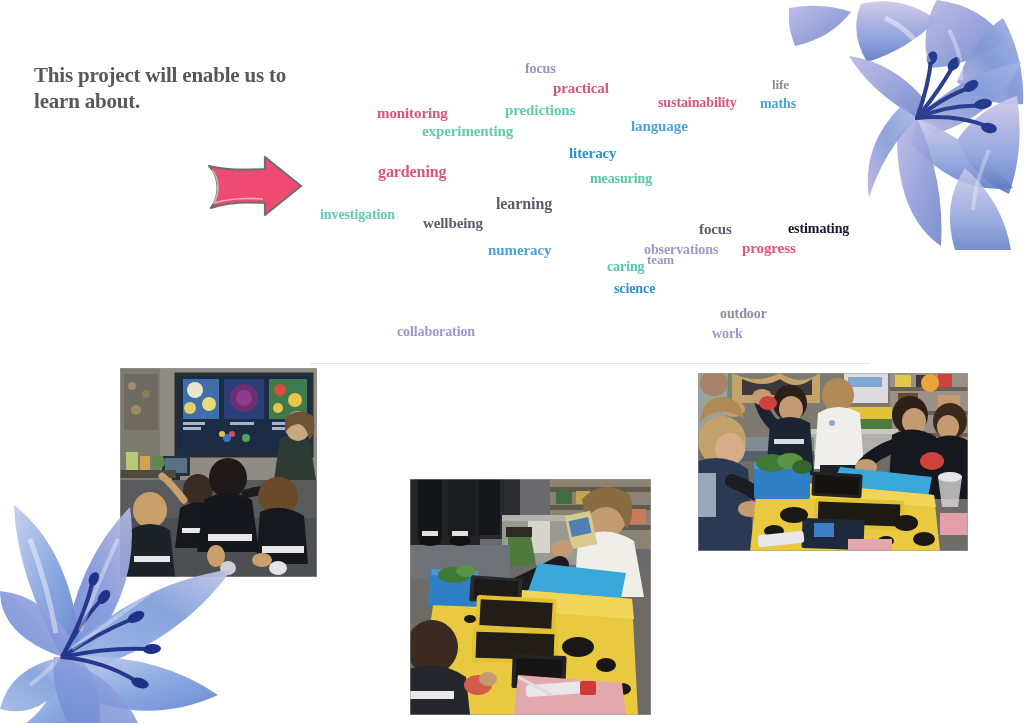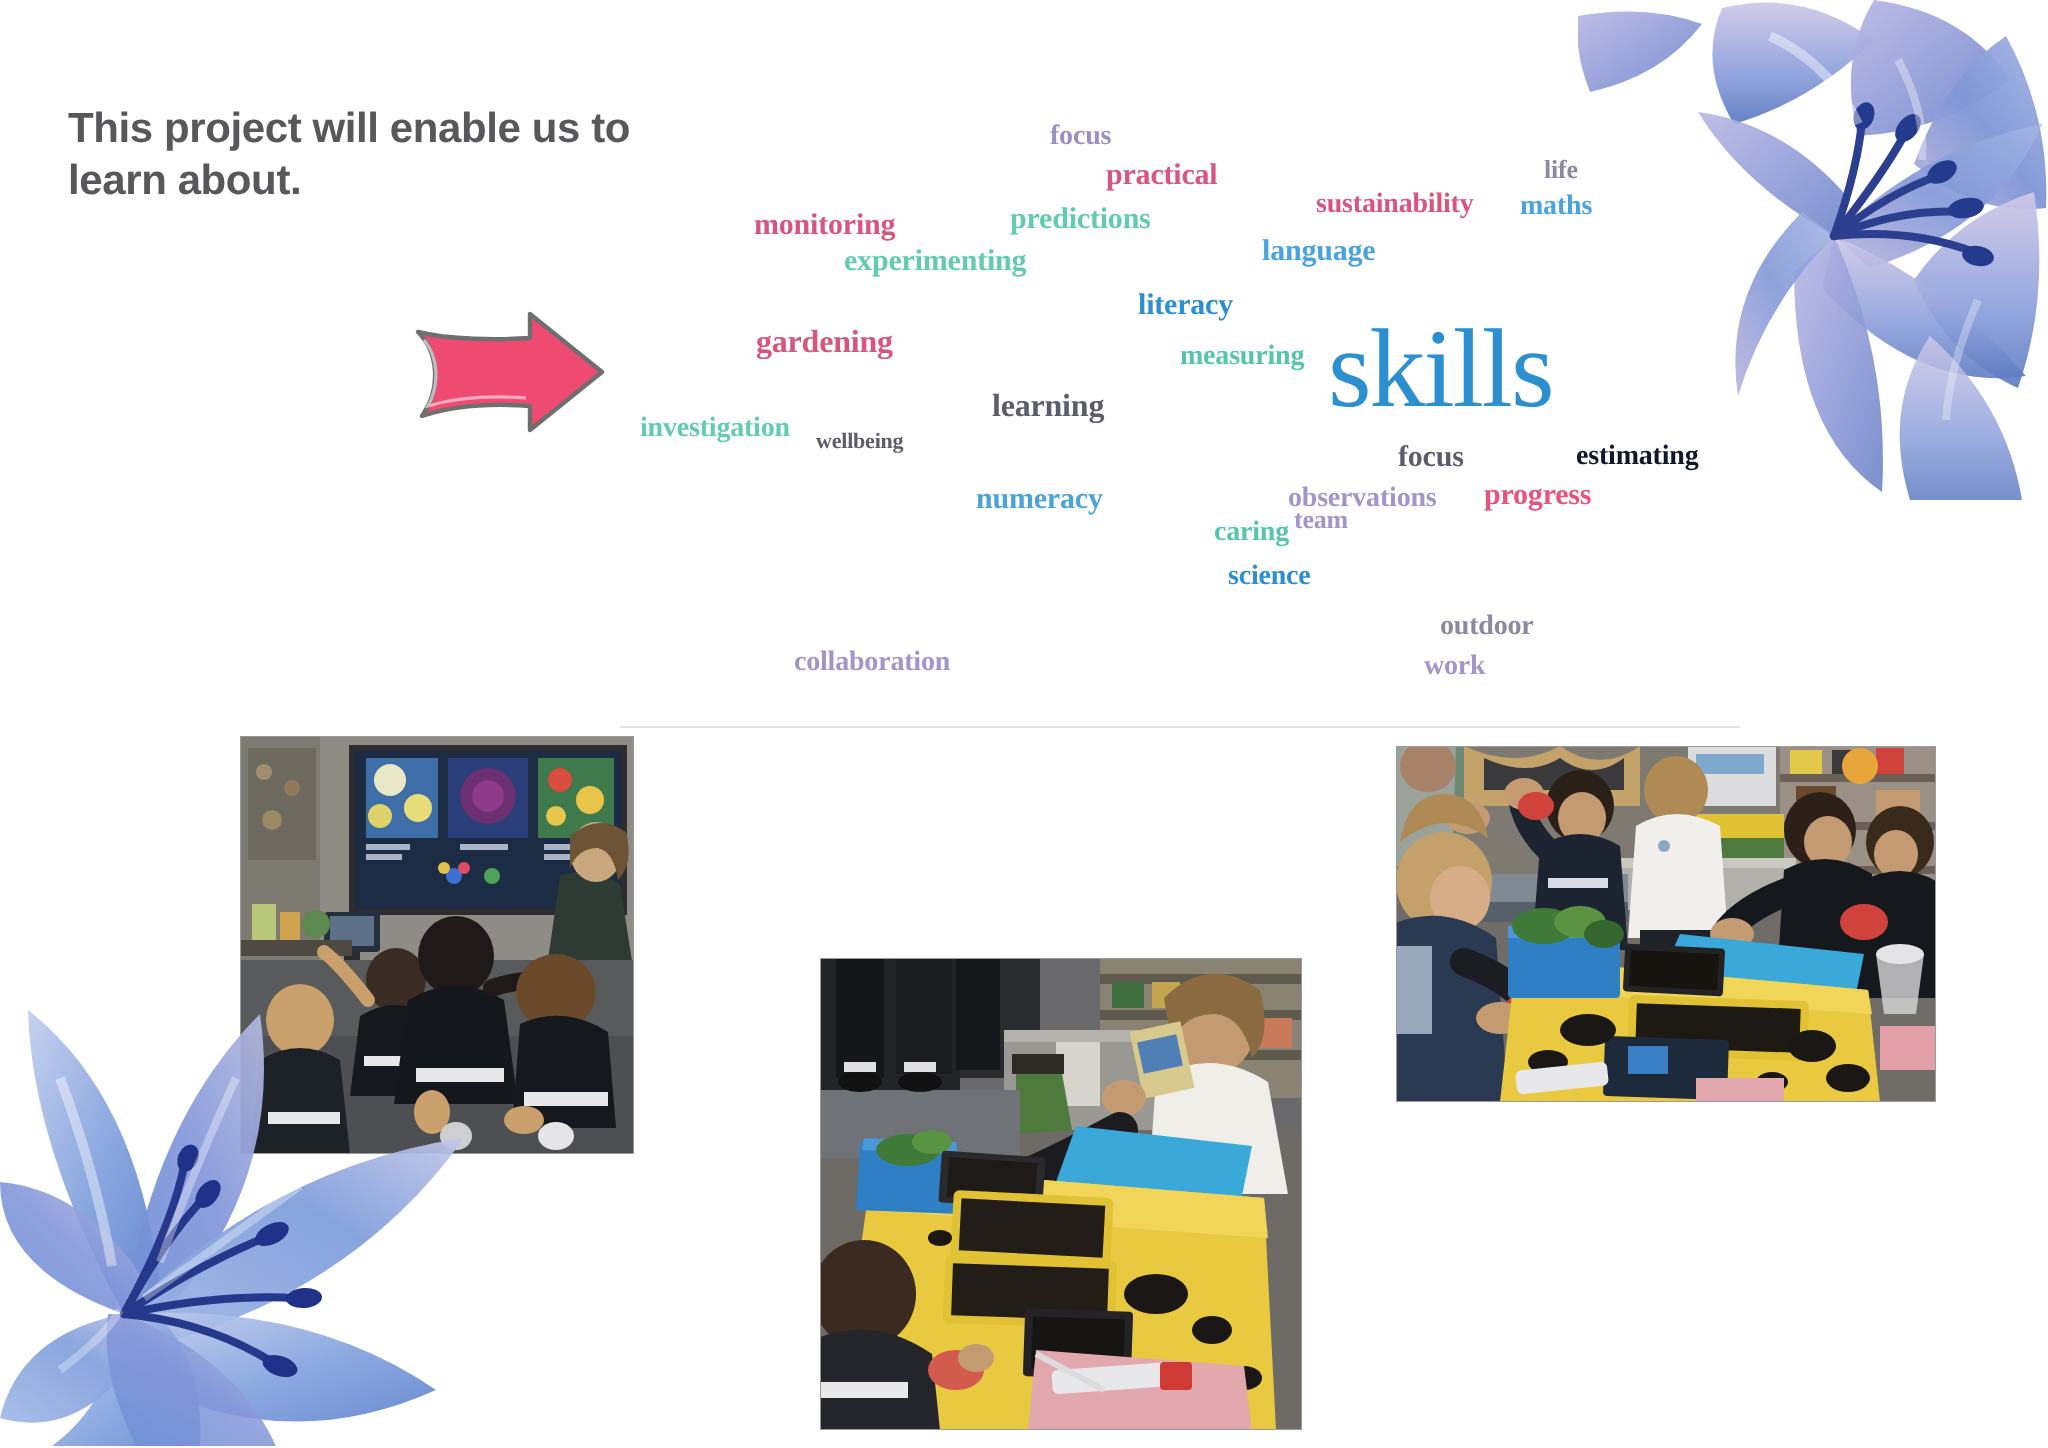--- a/index.html
+++ b/index.html
@@ -26,21 +26,22 @@
   .heading-line {
     font-family: "Liberation Sans", sans-serif;
     font-size: 21px;
     line-height: 26px;
     font-weight: 600;
     color: #58585a;
     letter-spacing: -0.2px;
     margin: 0;
   }
   #heading-paragraph-2 {
-    margin-top: 36px;
+    margin-top: 46px;
+    font-family: Liberation Serif, serif;
   }
 
   
   #arrow-graphic {
     position: absolute;
     left: 203px;
     top: 152px;
     width: 104px;
     height: 68px;
   }
@@ -122,24 +123,23 @@
     <span class="cloud-word" style="left: 205px; top: 53px; font-size: 15px; color: rgb(99, 203, 178);">predictions</span>
     <span class="cloud-word" style="left: 358px; top: 46px; font-size: 14px; color: rgb(217, 85, 127);">sustainability</span>
     <span class="cloud-word" style="left: 472px; top: 28px; font-size: 13px; color: rgb(140, 138, 158);">life</span>
     <span class="cloud-word" style="left: 460px; top: 47px; font-size: 14px; color: rgb(74, 163, 219);">maths</span>
     <span class="cloud-word" style="left: 77px; top: 56px; font-size: 15px; color: rgb(217, 85, 127);">monitoring</span>
     <span class="cloud-word" style="left: 122px; top: 74px; font-size: 15px; color: rgb(99, 203, 178);">experimenting</span>
     <span class="cloud-word" style="left: 331px; top: 69px; font-size: 15px; color: rgb(74, 163, 219);">language</span>
     <span class="cloud-word" style="left: 269px; top: 96px; font-size: 15px; color: rgb(43, 143, 208);">literacy</span>
     <span class="cloud-word" style="left: 78px; top: 114px; font-size: 16px; color: rgb(217, 85, 127);">gardening</span>
     <span class="cloud-word" style="left: 290px; top: 122px; font-size: 14px; color: rgb(86, 197, 171);">measuring</span>
-    <span class="cloud-word" style="left: 364px; top: 107px; font-size: 56px; color: rgb(43, 143, 208); font-weight: 400; letter-spacing: -1px;">skills</span>
     <span class="cloud-word" style="left: 196px; top: 146px; font-size: 16px; color: rgb(93, 92, 107);">learning</span>
     <span class="cloud-word" style="left: 20px; top: 158px; font-size: 14px; color: rgb(99, 203, 178);">investigation</span>
-    <span class="cloud-word" style="left: 108px; top: 166px; font-size: 11px; color: rgb(93, 92, 107);">wellbeing</span>
+    <span class="cloud-word" style="left: 123px; top: 166px; font-size: 15px; color: rgb(93, 92, 107);">wellbeing</span>
     <span class="cloud-word" style="left: 347px; top: 175px; font-size: 13px; color: rgb(162, 149, 201); margin-top: 28px;">team</span>
     <span class="cloud-word" style="left: 399px; top: 172px; font-size: 15px; color: rgb(93, 92, 107);">focus</span>
     <span class="cloud-word" style="left: 488px; top: 172px; font-size: 14px; color: #0f172a;">estimating</span>
     <span class="cloud-word" style="left: 188px; top: 193px; font-size: 15px; color: rgb(74, 163, 219);">numeracy</span>
     <span class="cloud-word" style="left: 344px; top: 193px; font-size: 14px; color: rgb(162, 149, 201);">observations</span>
     <span class="cloud-word" style="left: 442px; top: 191px; font-size: 15px; color: rgb(232, 82, 124);">progress</span>
     <span class="cloud-word" style="left: 307px; top: 210px; font-size: 14px; color: rgb(86, 197, 171);">caring</span>
     <span class="cloud-word" style="left: 314px; top: 232px; font-size: 14px; color: rgb(43, 143, 208);">science</span>
     <span class="cloud-word" style="left: 420px; top: 257px; font-size: 14px; color: rgb(140, 138, 158);">outdoor</span>
     <span class="cloud-word" style="left: 412px; top: 277px; font-size: 14px; color: rgb(162, 149, 201);">work</span>

